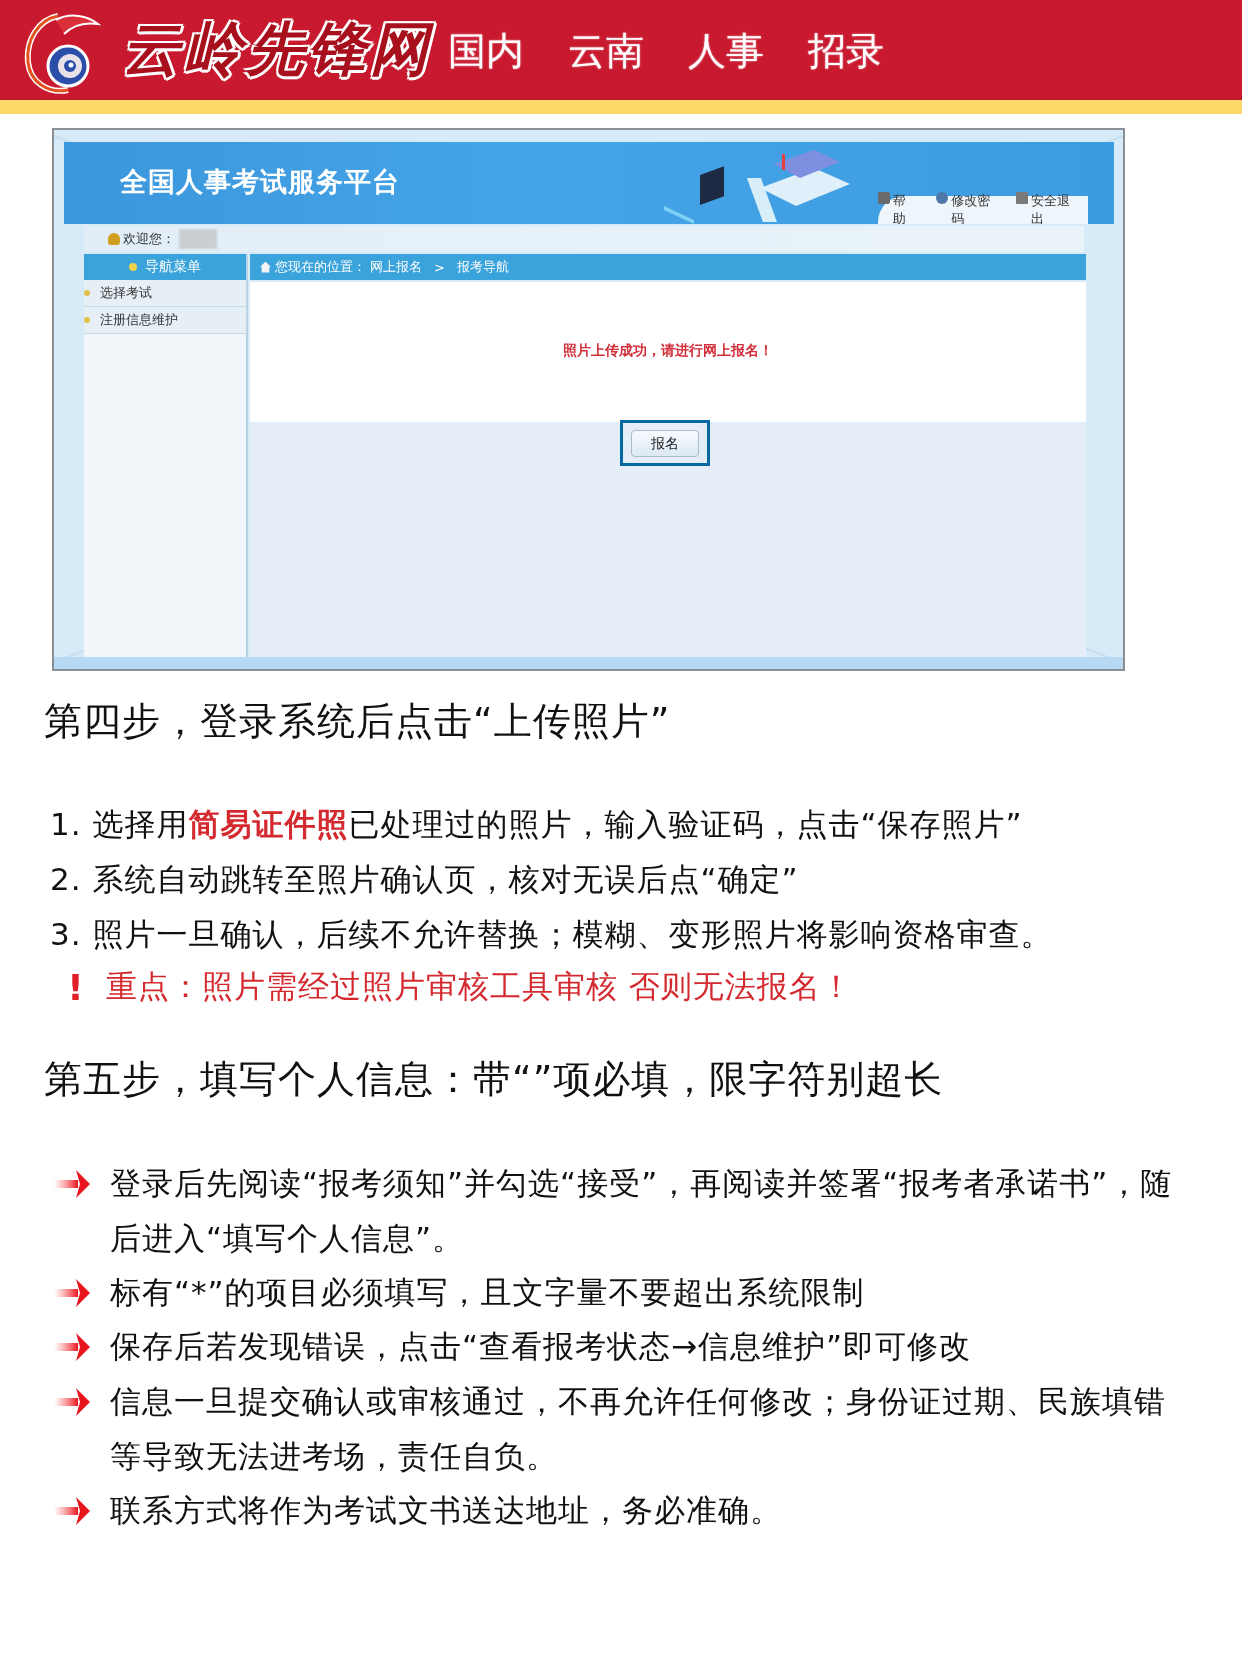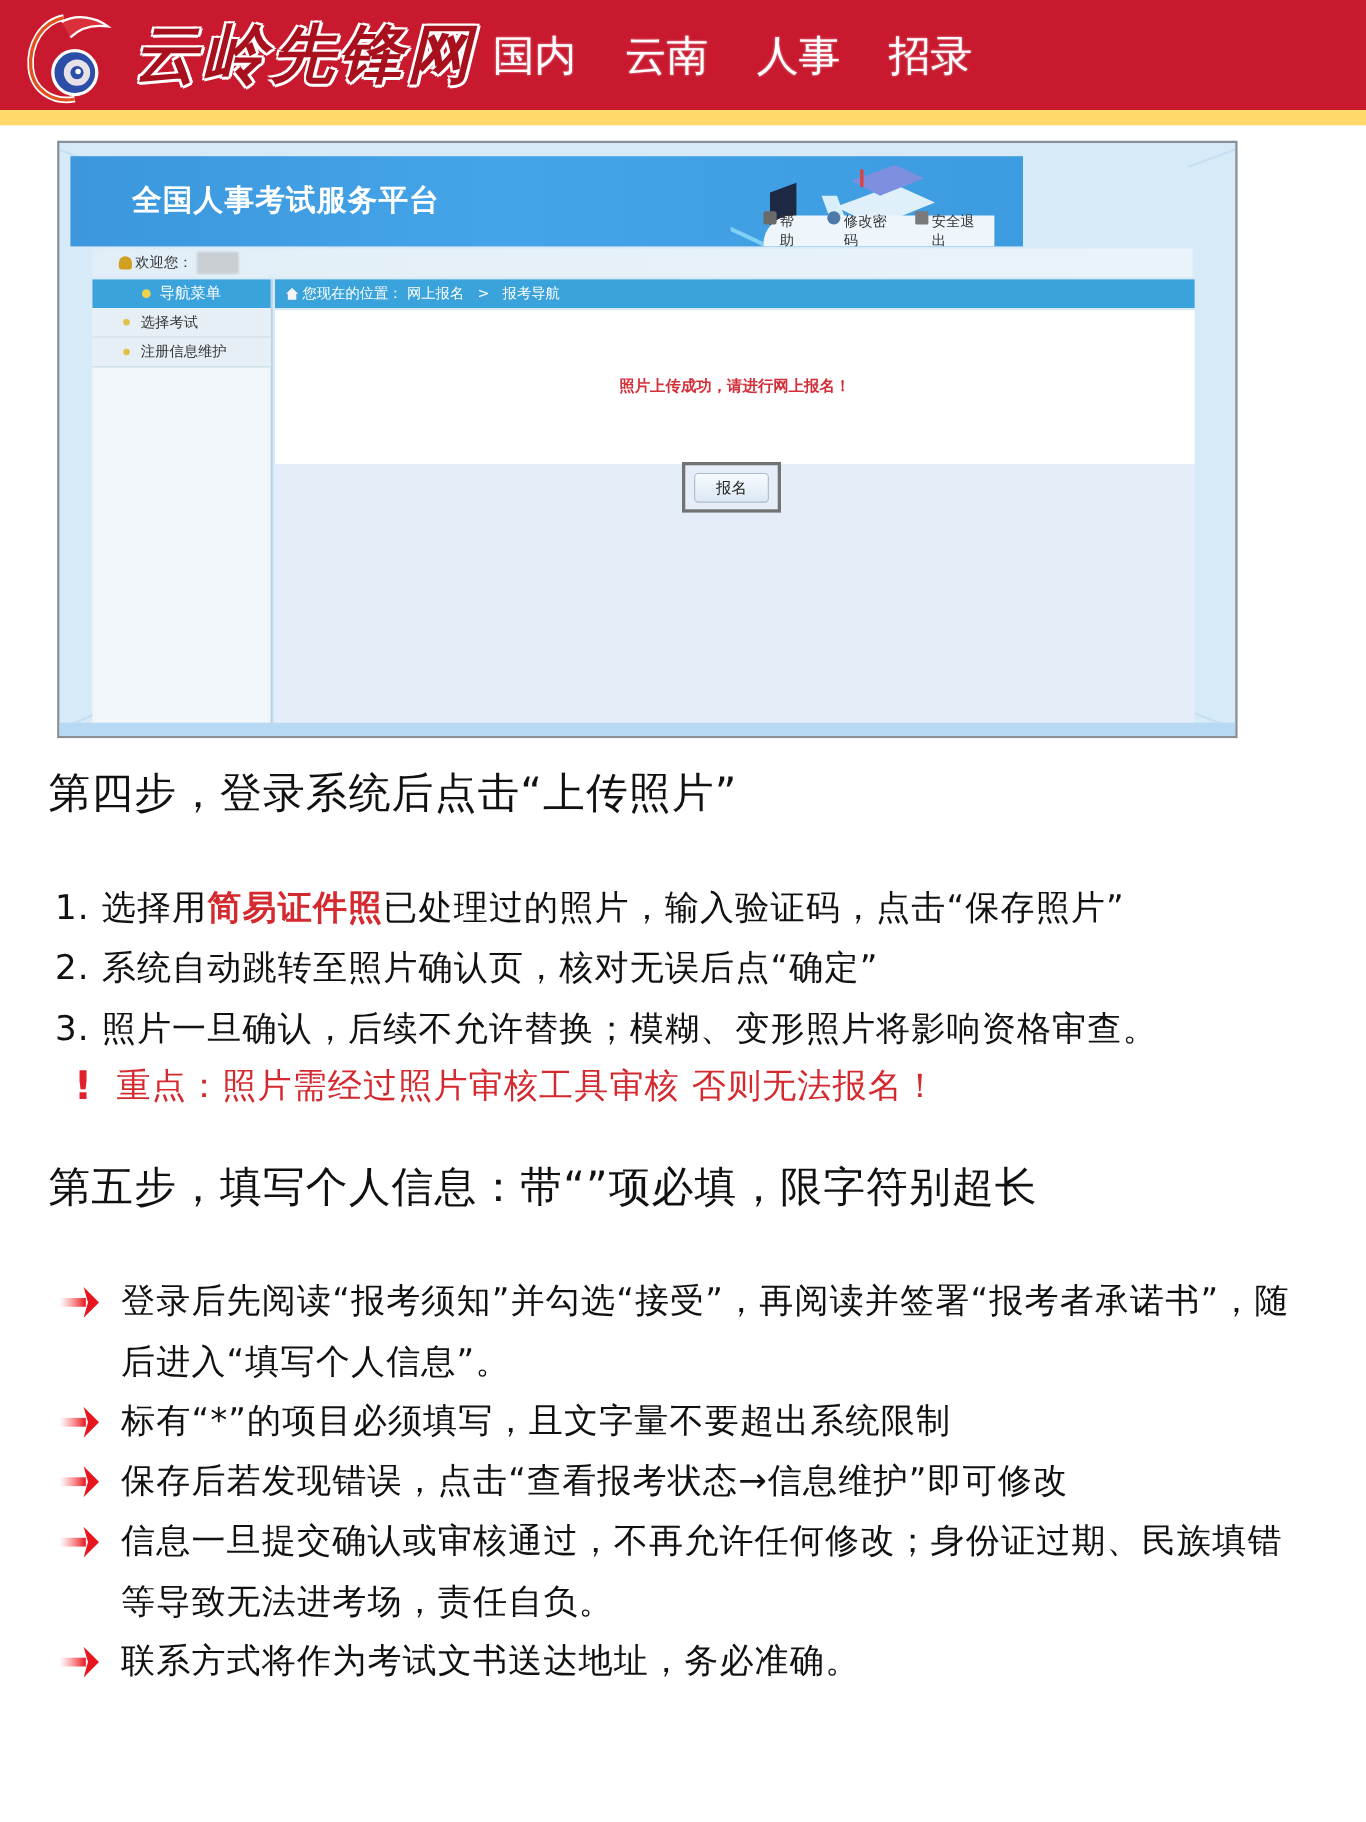--- a/index.html
+++ b/index.html
@@ -15,48 +15,48 @@
     letter-spacing: 4px;
     text-shadow: -2px -2px 0 #fff, 2px -2px 0 #fff, -2px 2px 0 #fff, 2px 2px 0 #fff, 0 3px 0 #fff, 3px 0 0 #fff; }
   .nav { position: absolute; left: 448px; top: 26px; display: flex; gap: 44px; }
   .nav-item { font-size: 38px; color: #ffffff; font-family: "DejaVu Sans", sans-serif; line-height: 50px; cursor: pointer;
     text-shadow: 0 0 2px #f3b9c2; }
 
   
   .shot { position: absolute; left: 52px; top: 128px; width: 1073px; height: 543px; border: 2px solid #8b8f93;
     background: #d7eaf8; overflow: hidden; }
   .shot-bg-lines { position: absolute; left: 0; top: 0; width: 100%; height: 100%; }
-  .sys-header { position: absolute; left: 10px; top: 12px; width: 866px; height: 82px;
+  .sys-header { position: absolute; left: 10px; top: 12px; width: 1050px; height: 82px;
     background: linear-gradient(90deg, #3c97dc 0%, #45a4e8 45%, #3d9be0 100%); overflow: hidden; }
   .sys-title { position: absolute; left: 56px; top: 22px; font-size: 27px; font-weight: bold; color: #ffffff; letter-spacing: 1px; }
   .sys-illustration { position: absolute; left: 600px; top: 6px; width: 200px; height: 76px; }
   .sys-toolbar { position: absolute; right: 26px; bottom: 0; width: 210px; height: 28px; background: #eef6fc;
     border-top-left-radius: 26px; display: flex; align-items: center; justify-content: flex-end; gap: 14px; padding-right: 6px; }
   .tool-link { display: flex; align-items: flex-start; gap: 3px; font-size: 13px; color: #333; cursor: pointer; }
   .tool-ico { width: 12px; height: 12px; border-radius: 50%; display: inline-block; }
 
   .welcome-bar { position: absolute; left: 30px; top: 96px; width: 1000px; height: 26px;
     background: linear-gradient(90deg, #e2eef7, #eaf3fa); display: flex; align-items: center; padding-left: 24px; font-size: 13px; color: #333; }
   .user-ico { width: 12px; height: 12px; border-radius: 50% 50% 3px 3px; background: #d2a020; margin-right: 3px; }
   .blur-name { width: 38px; height: 20px; background: #c9ced3; margin-left: 4px; filter: blur(1px); }
 
   .side-panel { position: absolute; left: 30px; top: 124px; width: 164px; height: 410px; background: #f1f6fb;
     border-right: 2px solid #b9d3e6; }
   .side-head { height: 26px; background: #3ba3db; color: #fff; font-size: 14px; display: flex; align-items: center; justify-content: center; gap: 8px; }
   .side-head .dot { width: 8px; height: 8px; border-radius: 50%; background: #f1d24c; }
-  .side-item { height: 27px; border-bottom: 1px solid #c9dbe8; display: flex; align-items: center; padding-left: 28px; font-size: 13px; color: #333; cursor: pointer; gap: 10px; background: #e7eff6; }
+  .side-item { height: 27px; border-bottom: 1px solid #c9dbe8; display: flex; align-items: center; font-size: 13px; color: #333; cursor: pointer; gap: 10px; background: #e7eff6; }
   .side-item .dot { width: 6px; height: 6px; border-radius: 50%; background: #e1c04a; }
 
   .main-head { position: absolute; left: 196px; top: 124px; width: 836px; height: 26px; background: #3ba3db;
     display: flex; align-items: center; padding-left: 10px; font-size: 13px; color: #fff; gap: 4px; }
   .home-ico { width: 11px; height: 11px; background: #f4f4f4; clip-path: polygon(50% 0, 100% 50%, 85% 50%, 85% 100%, 15% 100%, 15% 50%, 0 50%); }
   .main-body { position: absolute; left: 196px; top: 152px; width: 836px; height: 140px; background: #ffffff; }
   .success-msg { position: absolute; left: 0; width: 100%; top: 60px; text-align: center; font-size: 14px; font-weight: bold; color: #d32f3a; }
   .main-lower { position: absolute; left: 196px; top: 292px; width: 836px; height: 242px; background: #e5eef8; }
-  .btn-outline { position: absolute; left: 566px; top: 290px; width: 90px; height: 46px; border: 3px solid #737373; }
+  .btn-outline { position: absolute; left: 566px; top: 290px; width: 90px; height: 46px; border: 3px solid #0369a1; }
   .signup-btn { position: absolute; left: 8px; top: 7px; width: 68px; height: 27px; border: 1px solid #a9bccc; border-radius: 4px;
     background: linear-gradient(#f7fbff, #dce8f3); font-size: 14px; color: #222; display: flex; align-items: center; justify-content: center; cursor: pointer; }
   .shot-footer { position: absolute; left: 0; bottom: 0; width: 100%; height: 12px; background: #b7d9f3; }
 
   
   .h-step { position: absolute; left: 44px; font-size: 38px; color: #111; letter-spacing: 1px; }
   .ol-item { position: absolute; left: 50px; font-size: 31px; color: #111; letter-spacing: 1px; white-space: nowrap; }
   .hl { color: #d42a2f; font-weight: bold; }
   .warn { position: absolute; left: 56px; top: 966px; font-size: 31px; color: #d42a2f; letter-spacing: 1px; display: flex; align-items: center; }
   .warn-ico { width: 40px; font-size: 36px; font-weight: bold; color: #e0202a; margin-right: 10px; text-align: center; }

